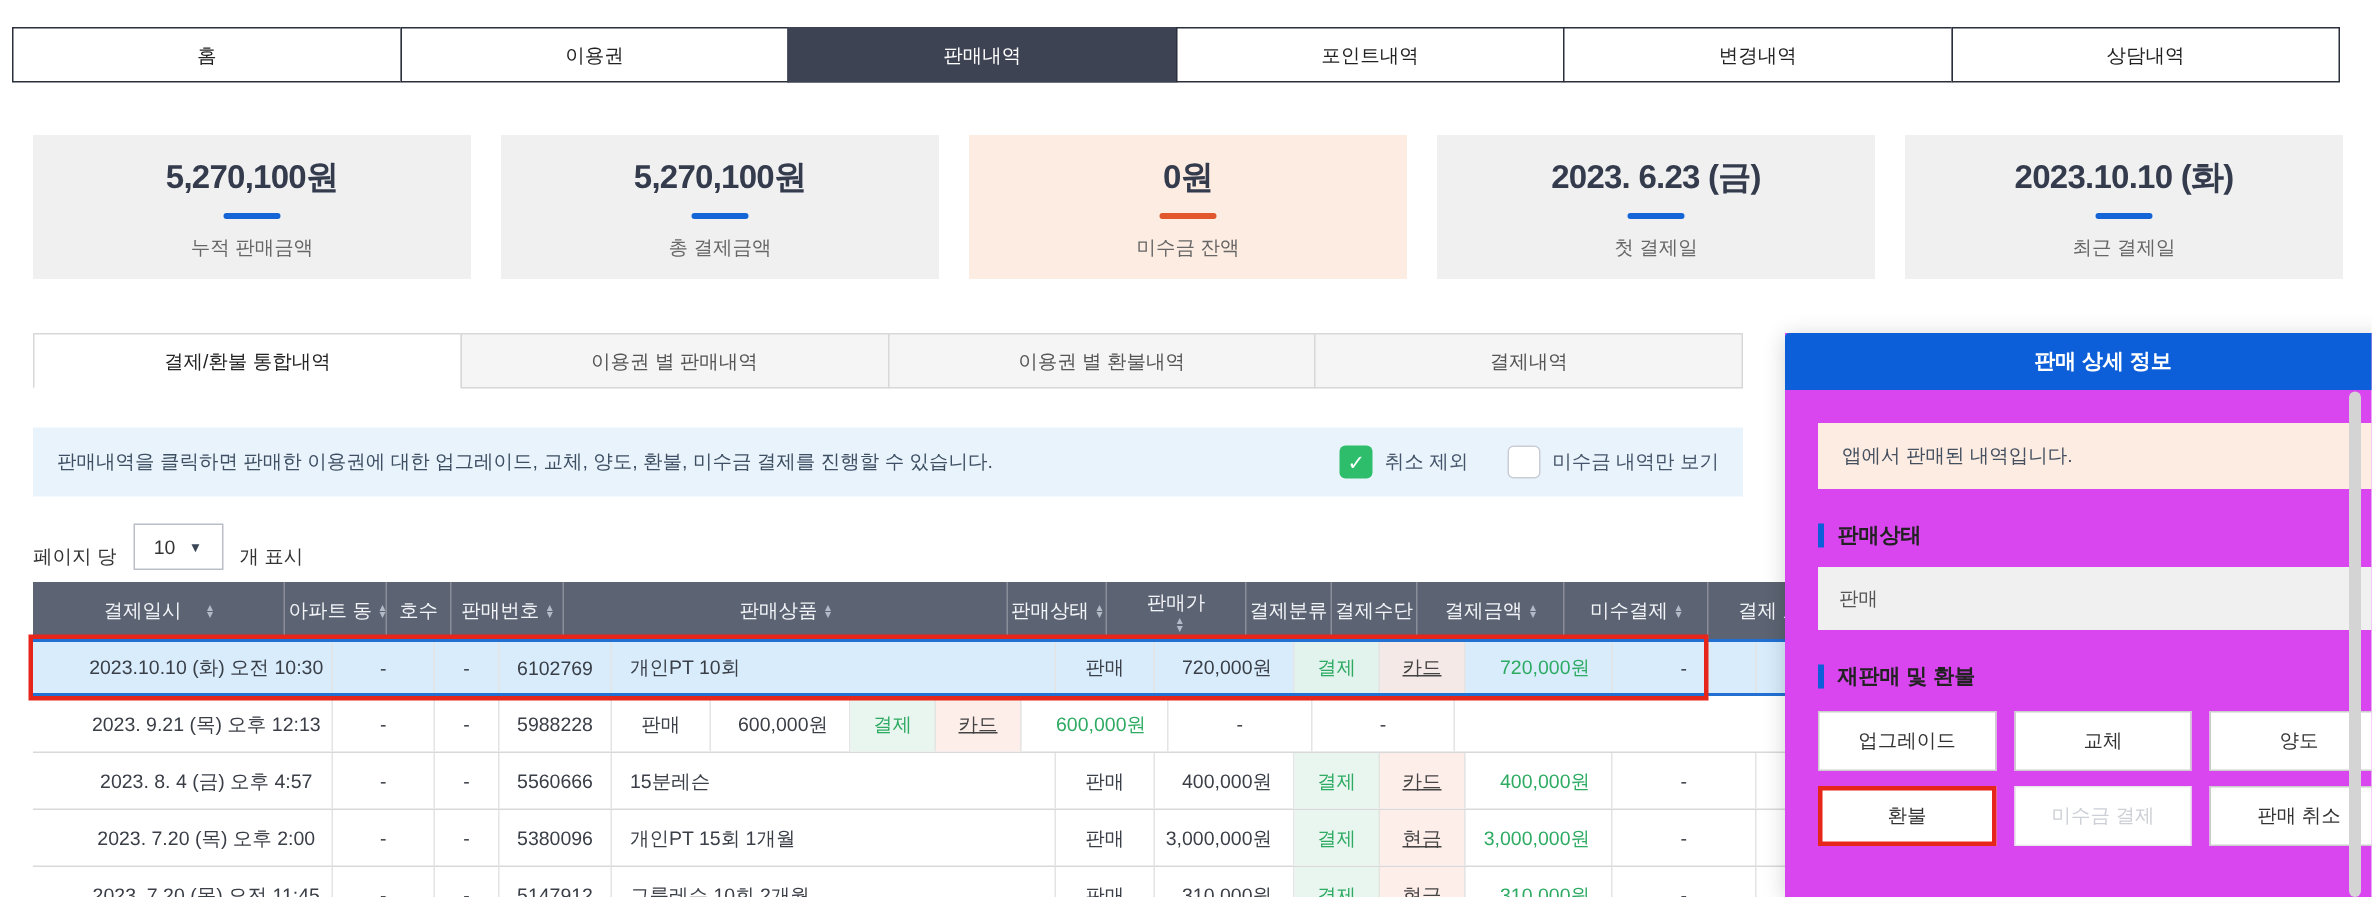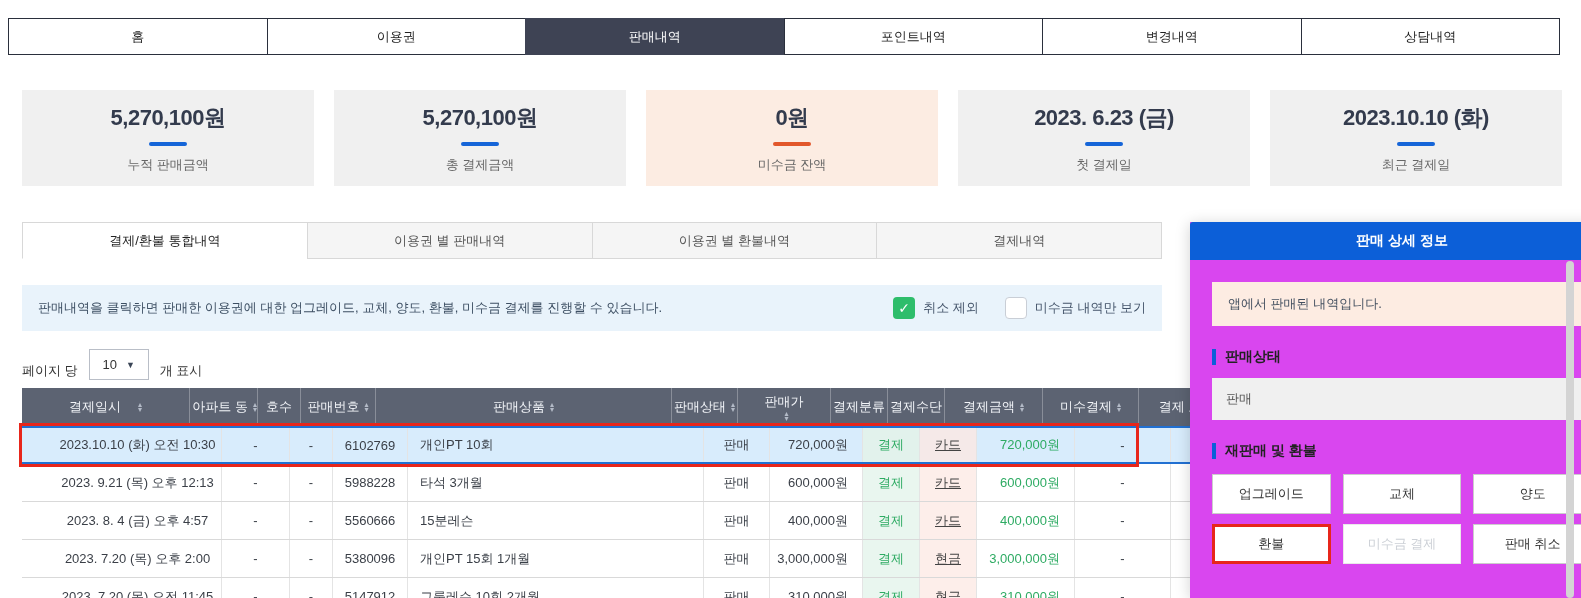--- a/index.html
+++ b/index.html
@@ -281,23 +281,20 @@
           </div>
           <div class="td " style="width: 68px;">
             <span>-</span>
           </div>
           <div class="td " style="width: 43px;">
             <span>-</span>
           </div>
           <div class="td " style="width: 75px;">
             <span>5988228</span>
           </div>
-          <div class="td left" style="width: 296px;">
-            <span>타석 3개월</span>
-          </div>
           <div class="td " style="width: 66px;">
             <span>판매</span>
           </div>
           <div class="td right" style="width: 93px;">
             <span>600,000원</span>
           </div>
           <div class="td  pay-type" style="width: 57px;">
             <span>결제</span>
           </div>
           <div class="td  pay-method" style="width: 57px;">

